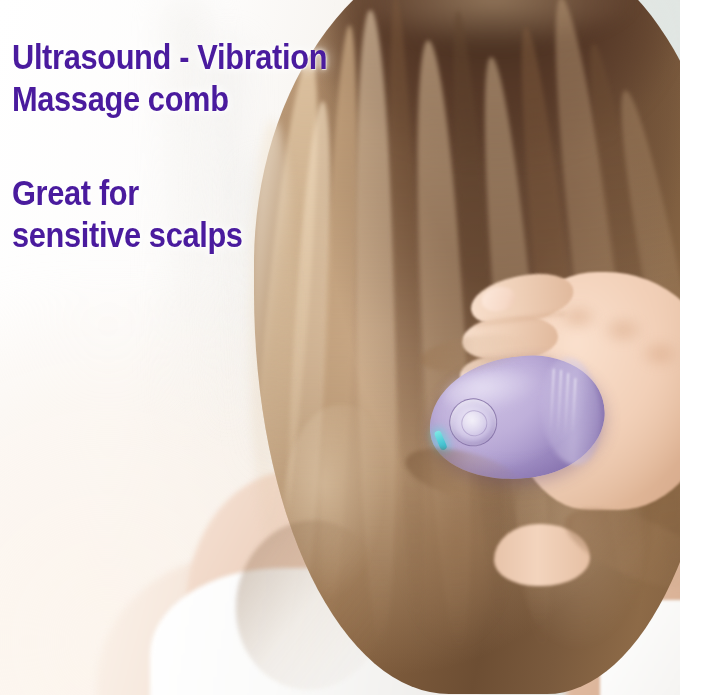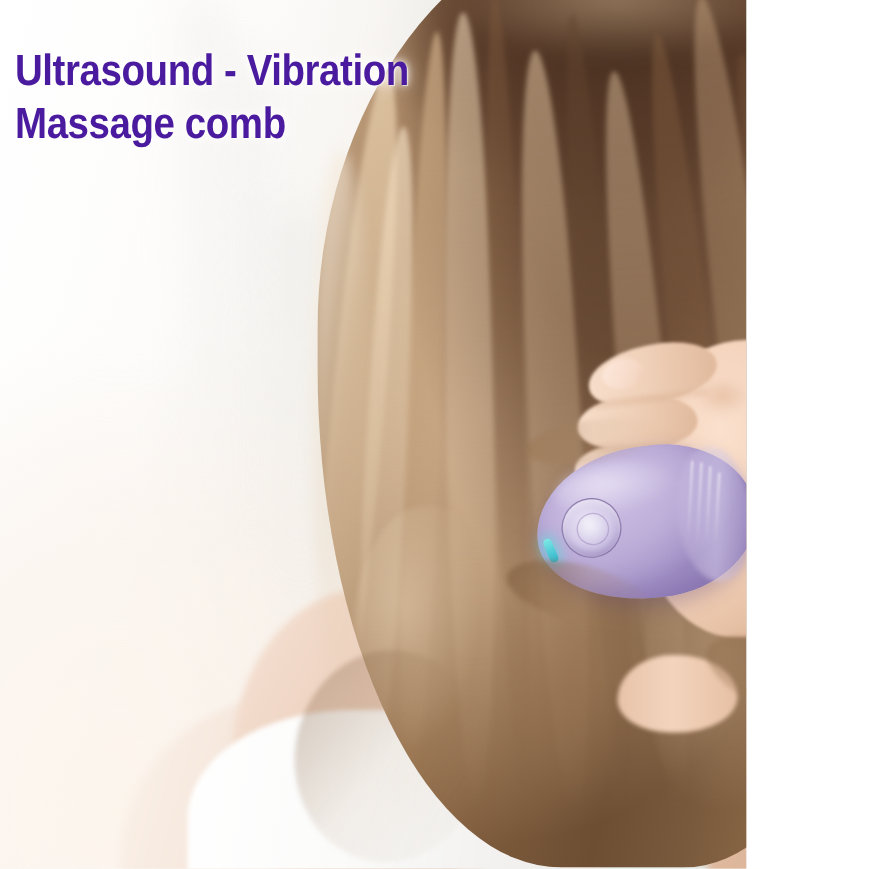--- a/index.html
+++ b/index.html
@@ -1,21 +1,21 @@
 <!DOCTYPE html>
 <html><head>
 <meta charset="utf-8">
 <title>Ultrasound Vibration Massage Comb</title>
 <style>
   html,body{margin:0;padding:0;background:#fff;}
   body{font-family:"Liberation Sans",sans-serif;}
 
   #ad{
     position:relative;
-    width:597px;height:695px;
+    width:680px;height:695px;
     overflow:hidden;
     background:#f3f1ee;
   }
 
   
   .photo{position:absolute;inset:0;overflow:hidden;}
 
   
   .bg-base{
     position:absolute;inset:0;
@@ -302,15 +302,19 @@
   </div>
 
   <div class="copy">
 
     <div class="block">
       <div class="line">Ultrasound - Vibration</div>
       <div class="line">Massage comb</div>
     </div>
 
 
+    <div class="block">
+      <div class="line">Great for</div>
+      <div class="line">sensitive scalps</div>
+    </div>
 
   </div>
 </div>
 
 </body></html>

